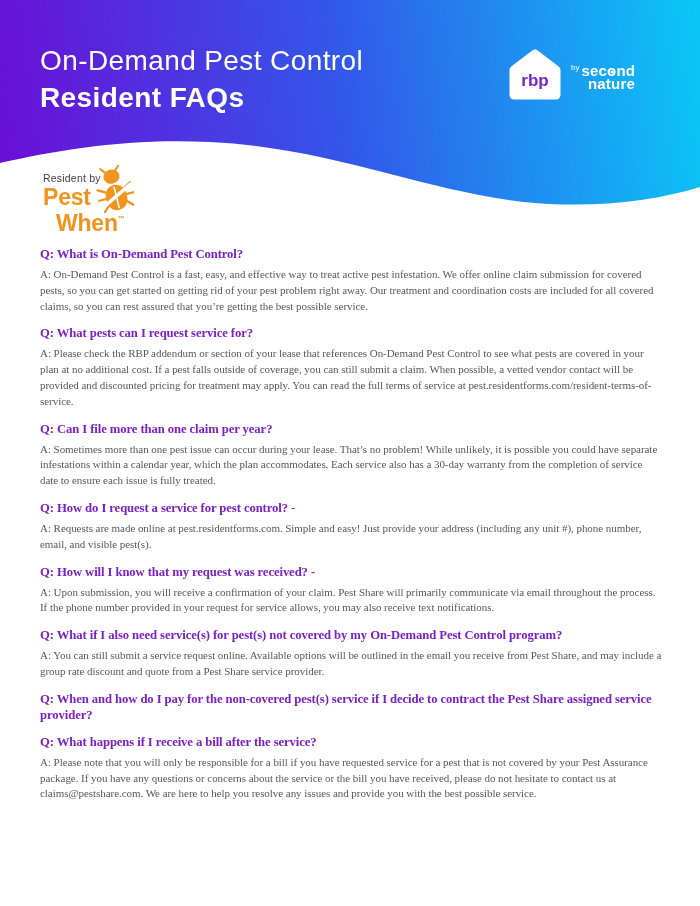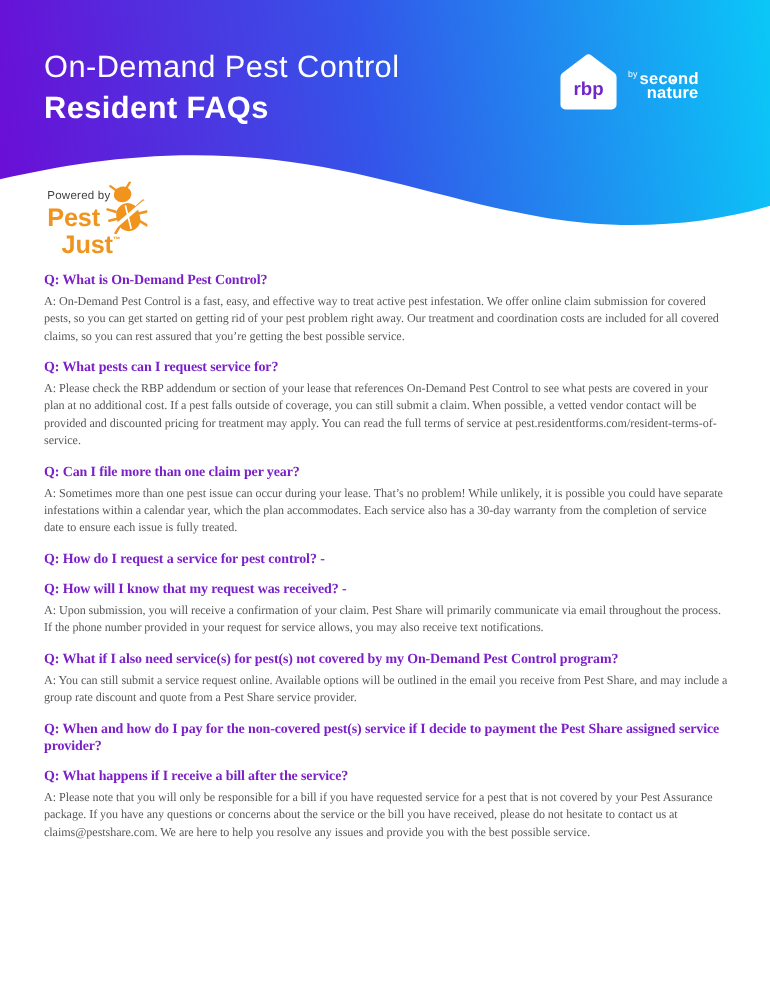--- a/index.html
+++ b/index.html
@@ -69,23 +69,23 @@
     <text x="32" y="41" text-anchor="middle" font-family="Liberation Sans, sans-serif" font-size="17" font-weight="bold" fill="#7226C9">rbp</text>
   </svg>
 
   <div class="sn">
     <div class="sn-line1"><span class="by">by</span><span class="sn-word"><span>sec</span><span class="sn-o">o</span><span>nd</span></span></div>
     <div class="sn-line2">nature</div>
   </div>
 </div>
 
 <div class="powered">
-  <div class="powered-label">Powered by</div>
+  <div class="powered-label">Resident by</div>
   <div class="ps-line">Pest</div>
-  <div class="ps-line ps-share"><span>Just</span><span class="tm">™</span></div>
+  <div class="ps-line ps-share"><span>When</span><span class="tm">™</span></div>
 </div>
 
 <svg class="bug" viewBox="0 0 40 50" aria-hidden="true">
   <g transform="rotate(-14 20 25)" stroke-linecap="round">
 
     <path d="M15,7 L10,1 M24,7 L29,2" stroke="#F0941E" stroke-width="2.2" fill="none"></path>
 
     <ellipse cx="19.5" cy="11.5" rx="8.5" ry="7.5" fill="#F0941E"></ellipse>
 
     <path d="M9,26 L2,22 M9,33 L1,33 M10,40 L4,46 M30,26 L37,22 M30,33 L38,33 M29,40 L35,46" stroke="#F0941E" stroke-width="2.4" fill="none"></path>
@@ -109,33 +109,34 @@
     <p class="a">A: Please check the RBP addendum or section of your lease that references On-Demand Pest Control to see what pests are covered in your plan at no additional cost. If a pest falls outside of coverage, you can still submit a claim. When possible, a vetted vendor contact will be provided and discounted pricing for treatment may apply. You can read the full terms of service at pest.residentforms.com/resident-terms-of-service.</p>
   </section>
 
   <section class="faq-item">
     <h3 class="q">Q: Can I file more than one claim per year?</h3>
     <p class="a">A: Sometimes more than one pest issue can occur during your lease. That’s no problem! While unlikely, it is possible you could have separate infestations within a calendar year, which the plan accommodates. Each service also has a 30-day warranty from the completion of service date to ensure each issue is fully treated.</p>
   </section>
 
   <section class="faq-item">
     <h3 class="q">Q: How do I request a service for pest control? -</h3>
+    <p class="a">A: Requests are made online at pest.residentforms.com. Simple and easy! Just provide your address (including any unit #), phone number, email, and visible pest(s).</p>
   </section>
 
   <section class="faq-item">
     <h3 class="q">Q: How will I know that my request was received? -</h3>
     <p class="a">A: Upon submission, you will receive a confirmation of your claim. Pest Share will primarily communicate via email throughout the process. If the phone number provided in your request for service allows, you may also receive text notifications.</p>
   </section>
 
   <section class="faq-item">
     <h3 class="q">Q: What if I also need service(s) for pest(s) not covered by my On-Demand Pest Control program?</h3>
     <p class="a">A: You can still submit a service request online. Available options will be outlined in the email you receive from Pest Share, and may include a group rate discount and quote from a Pest Share service provider.</p>
   </section>
 
   <section class="faq-item">
-    <h3 class="q">Q: When and how do I pay for the non-covered pest(s) service if I decide to payment the Pest Share assigned service provider?</h3>
+    <h3 class="q">Q: When and how do I pay for the non-covered pest(s) service if I decide to contract the Pest Share assigned service provider?</h3>
   </section>
 
   <section class="faq-item">
     <h3 class="q">Q: What happens if I receive a bill after the service?</h3>
     <p class="a">A: Please note that you will only be responsible for a bill if you have requested service for a pest that is not covered by your Pest Assurance package. If you have any questions or concerns about the service or the bill you have received, please do not hesitate to contact us at claims@pestshare.com. We are here to help you resolve any issues and provide you with the best possible service.</p>
   </section>
 </main>
 
 </body></html>

